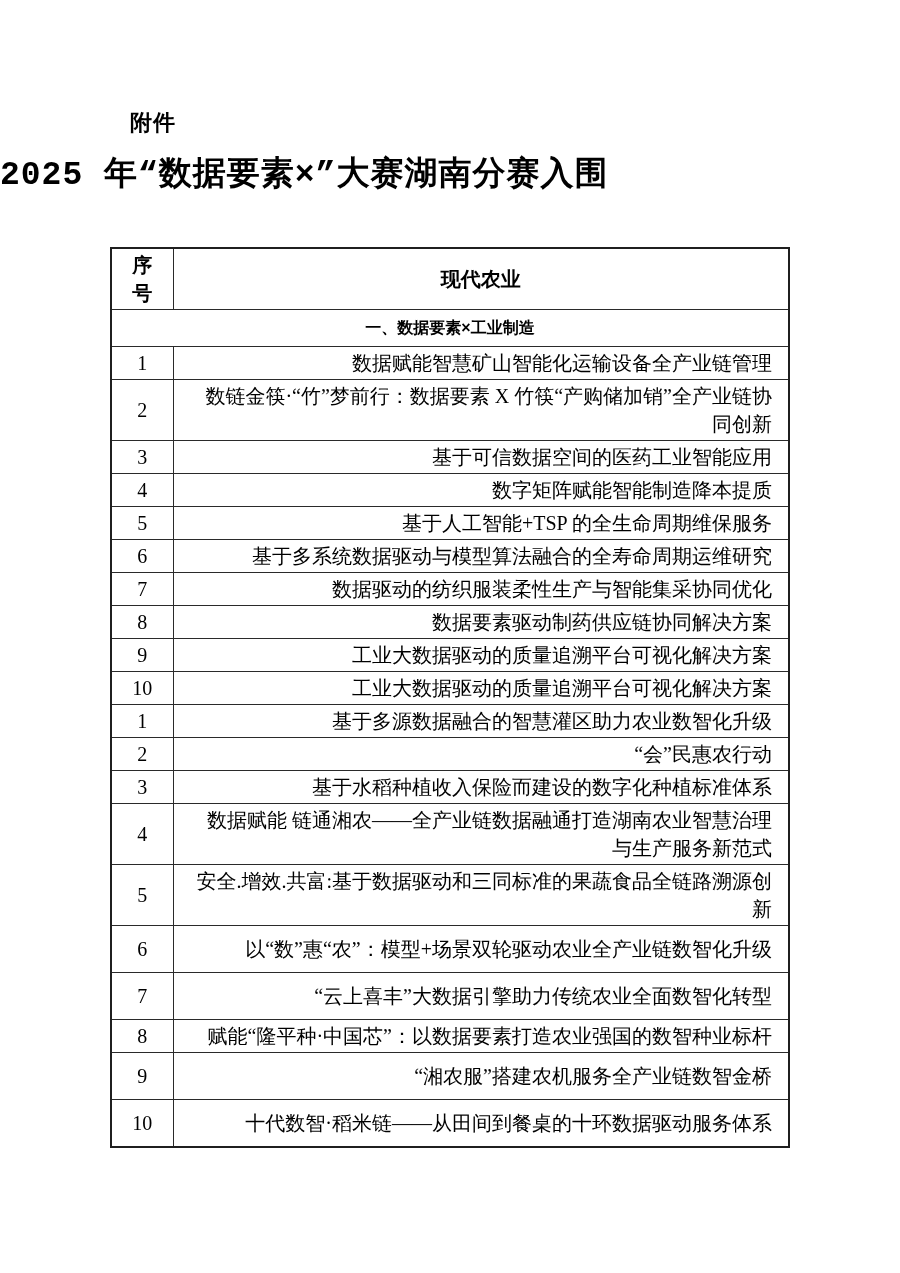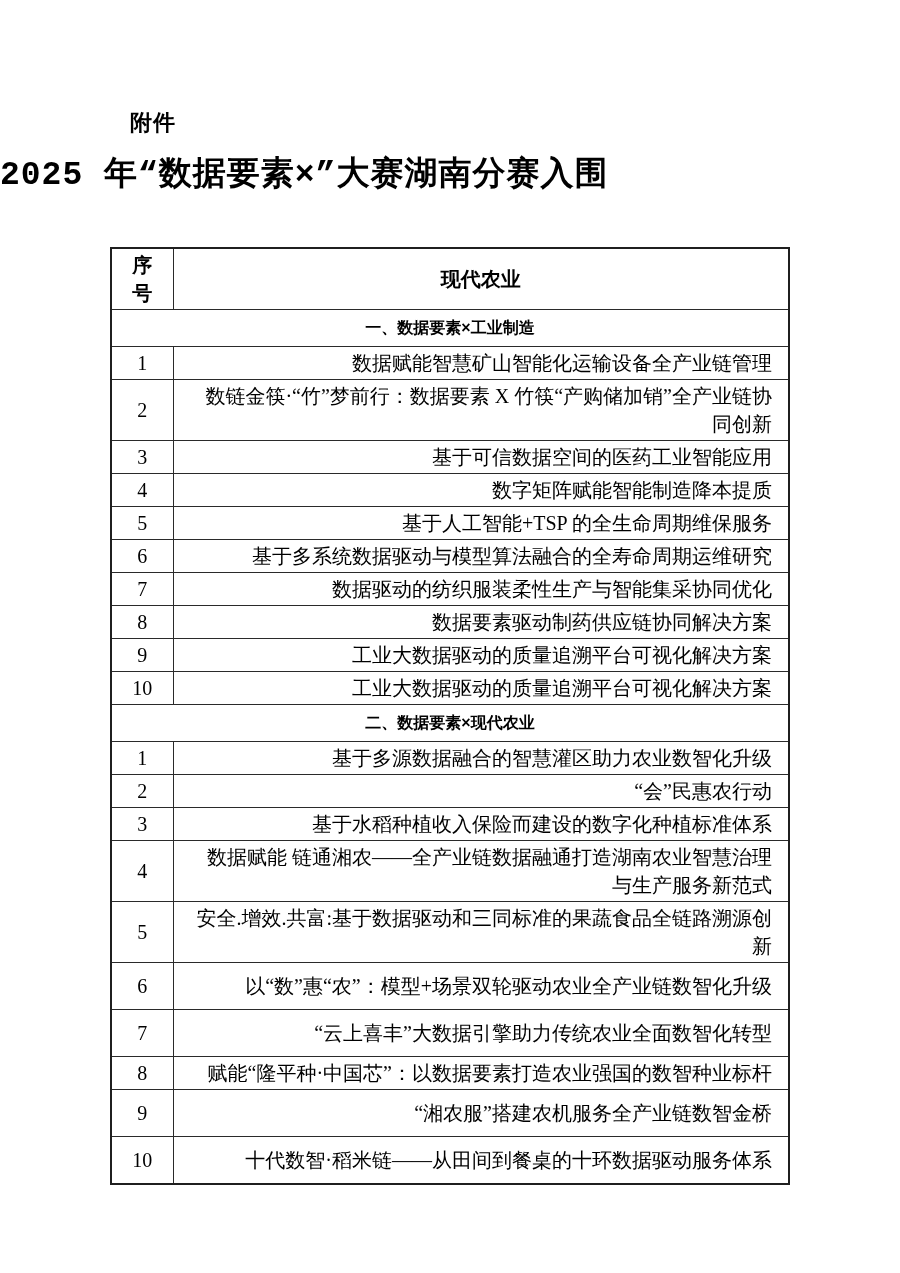--- a/index.html
+++ b/index.html
@@ -138,23 +138,20 @@
       </tr>
       <tr>
         <td class="cell-idx">9</td>
         <td class="cell-name">工业大数据驱动的质量追溯平台可视化解决方案</td>
       </tr>
       <tr>
         <td class="cell-idx">10</td>
         <td class="cell-name">工业大数据驱动的质量追溯平台可视化解决方案</td>
       </tr>
 
-      <tr class="section-row">
-        <td colspan="2">二、数据要素×现代农业</td>
-      </tr>
 
       <tr>
         <td class="cell-idx">1</td>
         <td class="cell-name">基于多源数据融合的智慧灌区助力农业数智化升级</td>
       </tr>
       <tr>
         <td class="cell-idx">2</td>
         <td class="cell-name">“会”民惠农行动</td>
       </tr>
       <tr>

